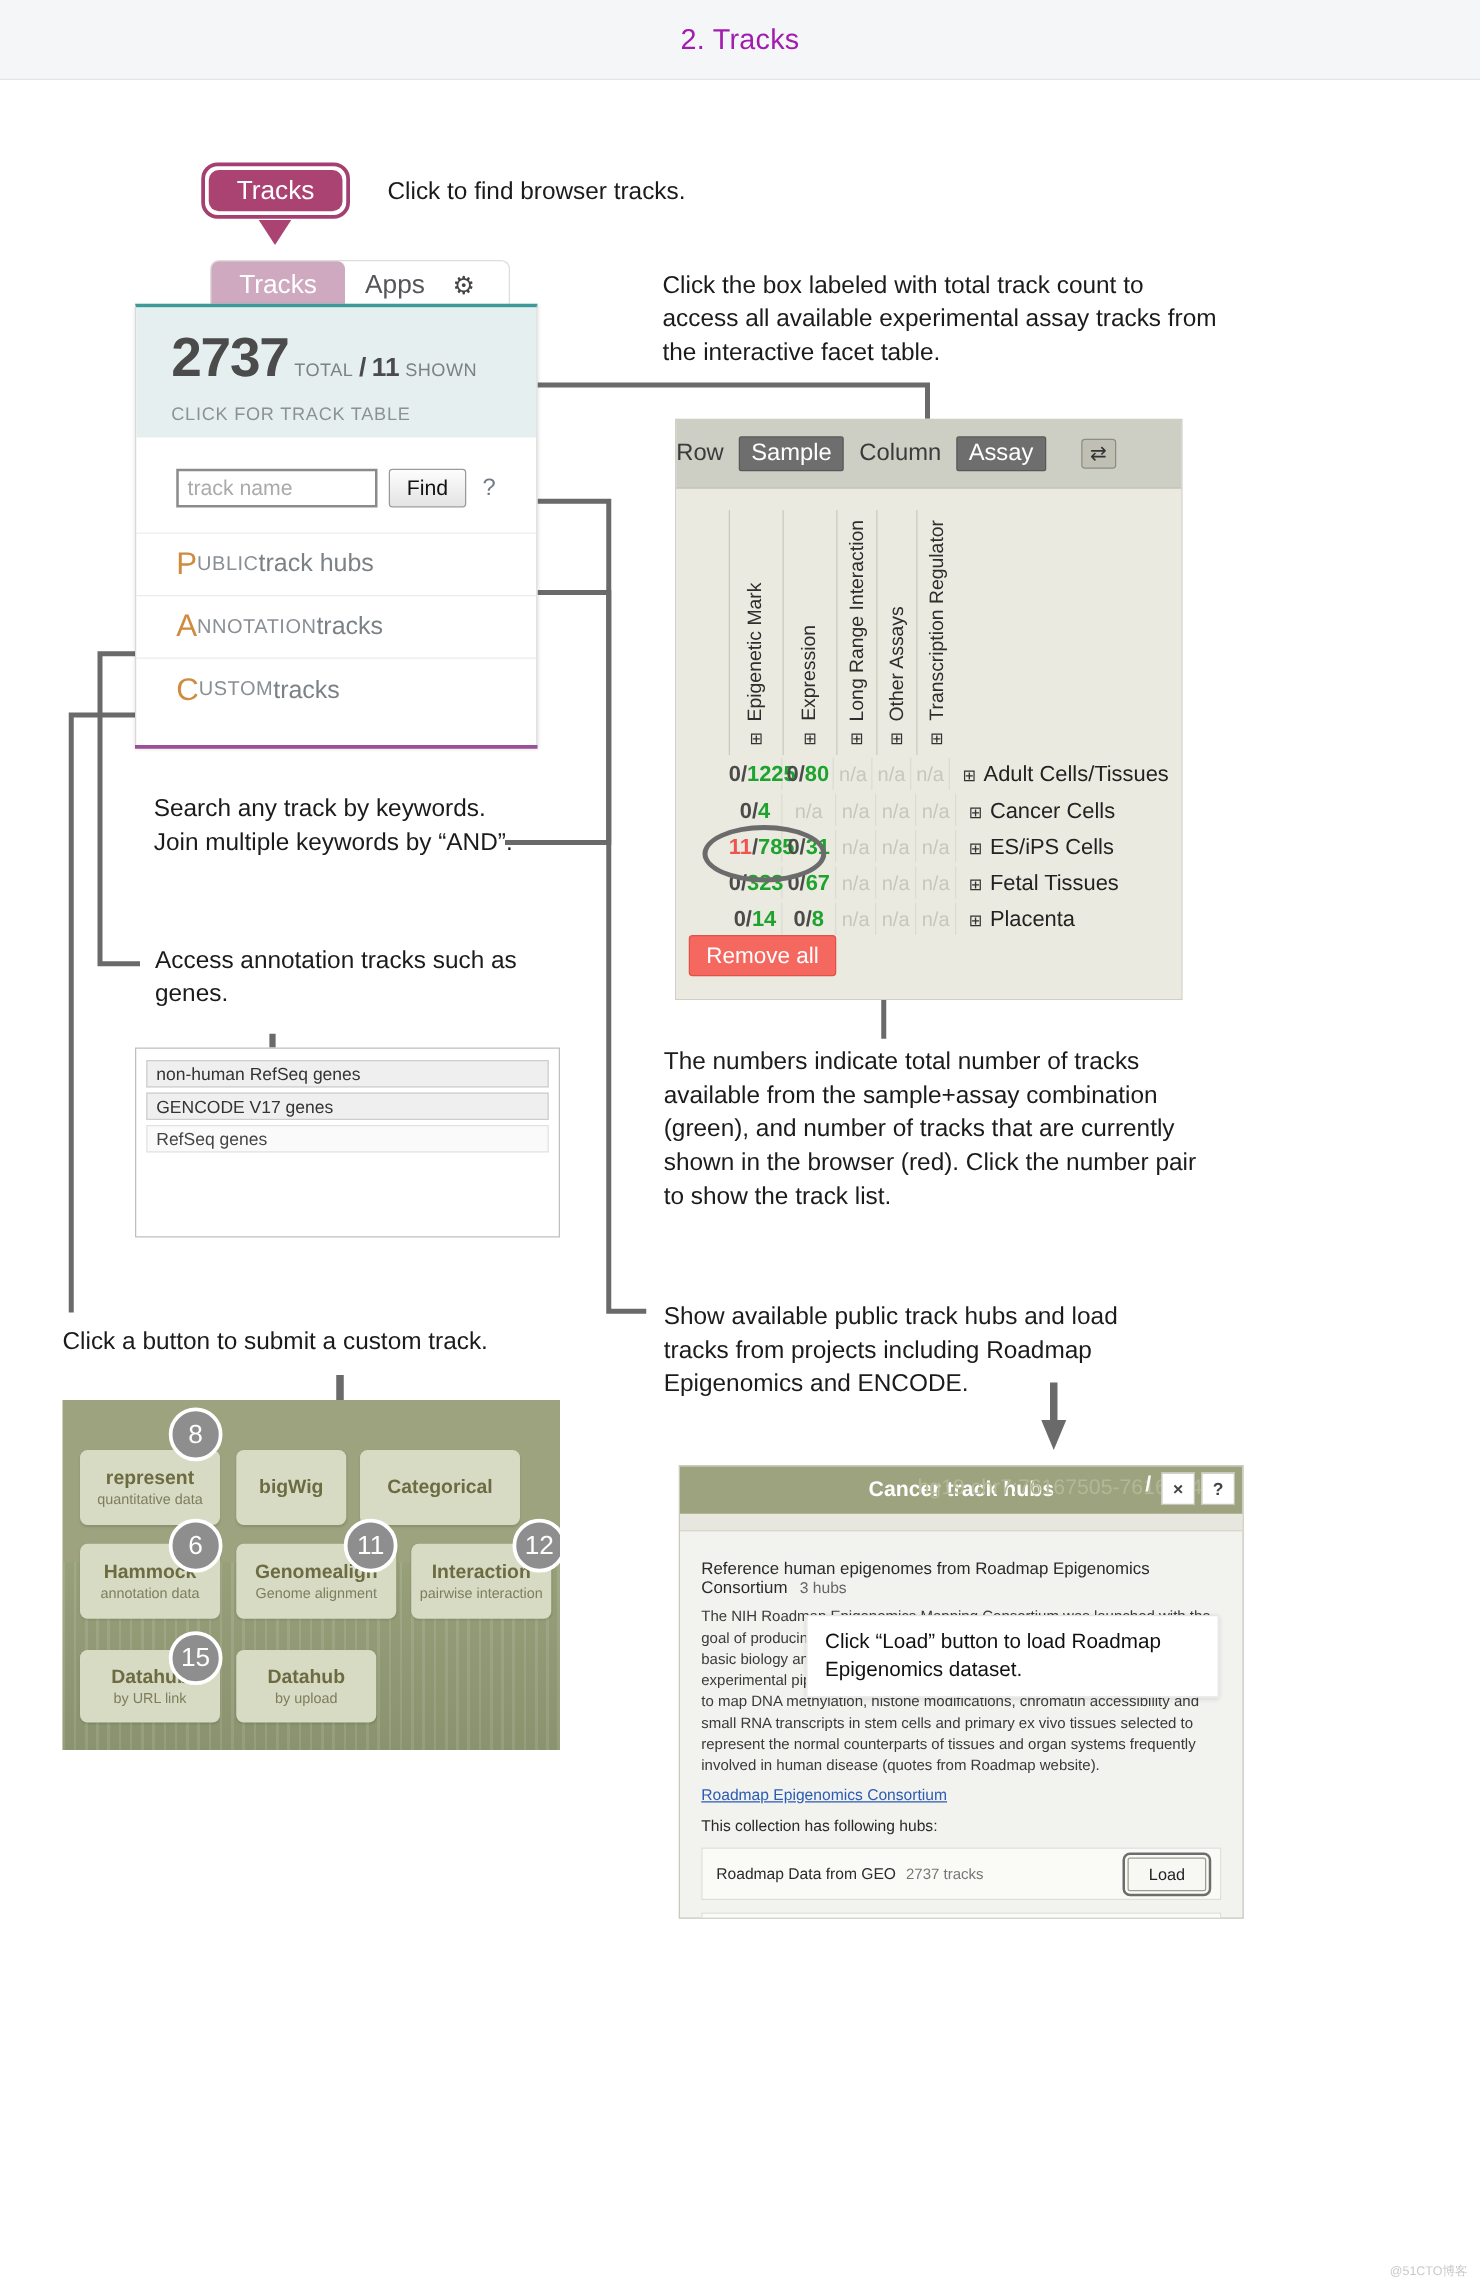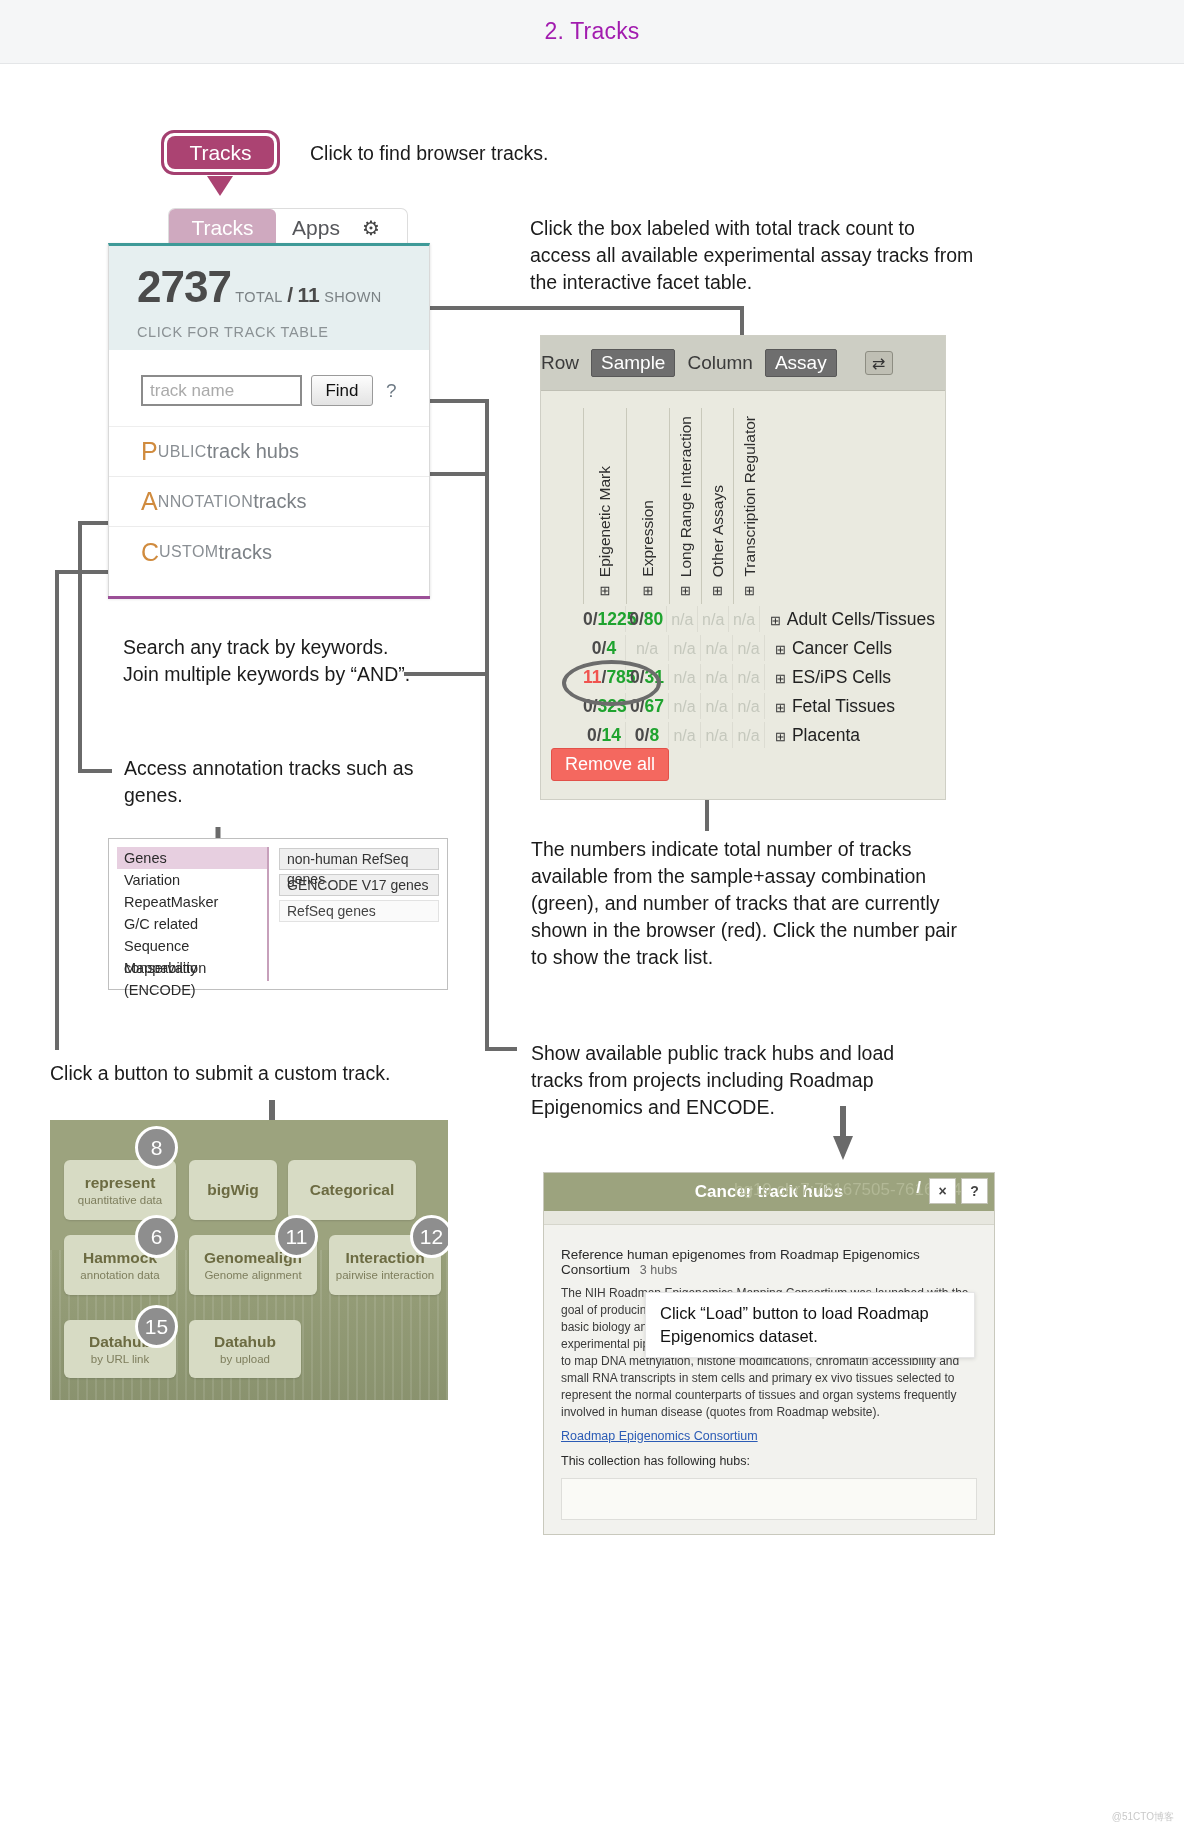--- a/index.html
+++ b/index.html
@@ -400,28 +400,20 @@
         </div>
       </div>
 
     <div class="remove-all">Remove all</div>
   </div>
   <div class="circle-hl"></div>
 </div>
 
 <div class="annbox">
   <div class="ann-inner">
-    <div class="ann-left" id="ann-categories">
-        <div class="ann-item sel">Genes</div>
-        <div class="ann-item">Variation</div>
-        <div class="ann-item">RepeatMasker</div>
-        <div class="ann-item">G/C related</div>
-        <div class="ann-item">Sequence conservation</div>
-        <div class="ann-item">Mappability (ENCODE)</div>
-      </div>
     <div class="ann-right" id="ann-options">
         <div class="ann-opt">non-human RefSeq genes</div>
         <div class="ann-opt">GENCODE V17 genes</div>
         <div class="ann-opt plain">RefSeq genes</div>
       </div>
   </div>
 </div>
 
 <div class="custombox">
   <div class="bgwave"></div>
@@ -480,20 +472,25 @@
   <div class="hub-body">
     <div class="hub-head-row">
       <span>Reference human epigenomes from Roadmap Epigenomics Consortium</span>
       <span class="cnt">3 hubs</span>
     </div>
     <div class="hub-para">The NIH Roadmap Epigenomics Mapping Consortium was launched with the goal of producing a public resource of human epigenomic data to catalyze basic biology and disease-oriented research. The Consortium leverages experimental pipelines built around next-generation sequencing technologies to map DNA methylation, histone modifications, chromatin accessibility and small RNA transcripts in stem cells and primary ex vivo tissues selected to represent the normal counterparts of tissues and organ systems frequently involved in human disease (quotes from Roadmap website).</div>
     <a class="hub-link">Roadmap Epigenomics Consortium</a>
     <div class="hub-sub">This collection has following hubs:</div>
 
     <div class="hub-row">
+      <span>Roadmap Data from GEO</span>
+      <span class="cnt">2737 tracks</span>
+      <span class="load-btn boxed">Load</span>
+    </div>
+    <div class="hub-row">
       
       
       
     </div>
   </div>
 </div>
 
 <div class="callout-white">Click “Load” button to load Roadmap Epigenomics dataset.</div>
 
 <div class="watermark">@51CTO博客</div>

